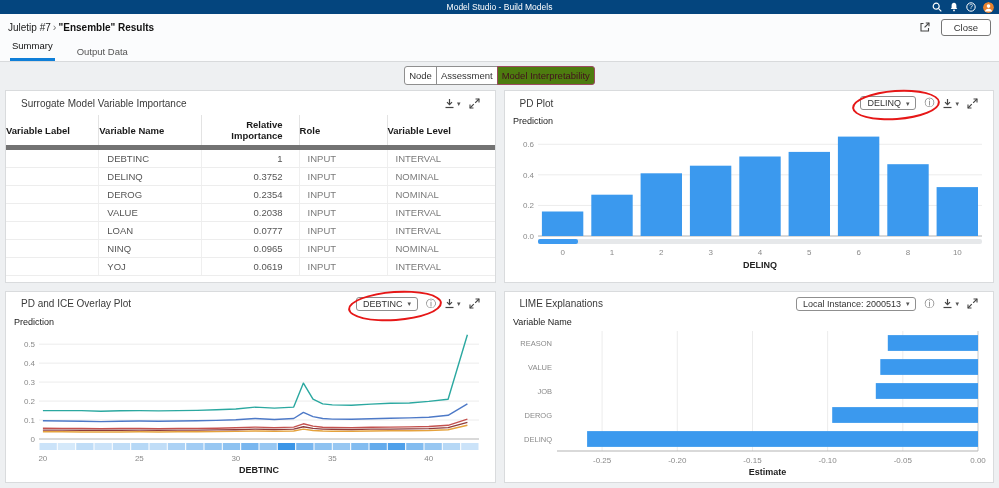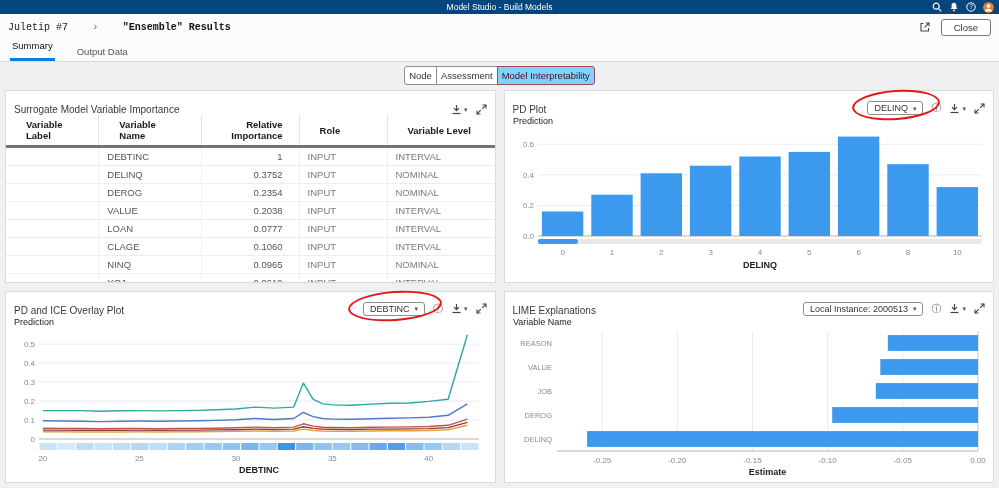--- a/index.html
+++ b/index.html
@@ -8,58 +8,58 @@
 
   
   .topbar{height:14px;background:#04457e;display:flex;align-items:center;justify-content:center;position:relative;flex:0 0 auto;}
   .topbar-title{font-size:8.5px;color:#fff;}
   .topbar-right{position:absolute;right:5px;top:0;height:14px;display:flex;align-items:center;gap:7px;}
   .tb-icon{display:flex;align-items:center;}
   .avatar{width:11px;height:11px;border-radius:50%;overflow:hidden;display:block;}
 
   
   .header-row{height:26px;background:#fbfcfd;display:flex;align-items:center;padding:0 8px;flex:0 0 auto;}
-  .breadcrumb{display:flex;align-items:flex-end;gap:24px;font-family:Liberation Mono, monospace;}
+  .breadcrumb{display:flex;align-items:flex-end;gap:2px;}
   .crumb-parent{font-size:10px;color:#222;}
   .crumb-sep{font-size:11px;color:#777;line-height:1;}
   .crumb-current{font-size:10px;font-weight:bold;color:#111;}
   .header-actions{margin-left:auto;display:flex;align-items:center;gap:10px;}
   .icon-btn{display:flex;align-items:center;cursor:pointer;}
   .close-btn{font-family:inherit;font-size:9.5px;color:#333;background:#fff;border:1px solid #767676;border-radius:3px;padding:2px 12px;cursor:pointer;}
 
   
   .tabs-row{height:21px;background:#fbfcfd;border-bottom:1px solid #d8dadc;display:flex;align-items:flex-end;padding:0 10px;flex:0 0 auto;}
   .tab{font-size:9.5px;color:#555;padding:3px 2px 4px;margin-right:20px;cursor:pointer;}
   .tab.active{color:#111;padding-bottom:7px;border-bottom:3px solid #0f7fd8;}
 
   
   .segmented-row{height:27px;display:flex;align-items:center;justify-content:center;flex:0 0 auto;}
   .seg{font-family:inherit;font-size:9.5px;color:#333;background:#fff;border:1px solid #8f8f8f;padding:3px 4px;margin-left:-1px;cursor:pointer;}
   .seg:first-child{border-radius:3px 0 0 3px;margin-left:0;}
   .seg:last-child{border-radius:0 3px 3px 0;}
-  .seg.selected{background:#7dd3fc;border-color:#9d4a60;color:#43101d;}
+  .seg.selected{background:#4d7c0f;border-color:#9d4a60;color:#43101d;}
 
   
   .panels{flex:1;display:grid;grid-template-columns:1fr 1fr;grid-template-rows:1fr 1fr;gap:8px;margin:1px 5px 5px;min-height:0;}
   .panel{background:#fff;border:1px solid #d9dbdd;display:flex;flex-direction:column;overflow:hidden;min-height:0;}
-  .panel-head{height:24px;flex:0 0 auto;display:flex;align-items:flex-end;padding:0 8px;}
+  .panel-head{height:24px;flex:0 0 auto;display:flex;align-items:center;padding:0 15px;}
   .panel-title{font-size:10px;color:#3a3a3a;}
   .panel-tools{margin-left:auto;display:flex;align-items:center;gap:8px;}
   .dropdown{display:flex;align-items:center;gap:5px;border:1px solid #8f8f8f;border-radius:3px;background:#fff;padding:1px 6px;font-size:9px;color:#333;cursor:pointer;}
   .caret{font-size:7px;color:#555;line-height:1;}
   .info-glyph{font-size:10px;color:#666;cursor:pointer;line-height:1;}
   .tool{display:flex;align-items:center;gap:2px;cursor:pointer;}
   .panel-body{flex:1;min-height:0;position:relative;}
   .panel-body.pad{padding:0 6px 2px;}
   .chart-box{width:100%;height:100%;}
   svg text{font-family:"Liberation Sans",sans-serif;}
 
   
   .imp-table{width:100%;border-collapse:collapse;table-layout:fixed;}
-  .imp-table th{font-size:9.5px;font-weight:bold;color:#1a1a1a;text-align:left;padding:4px 20px;border-bottom:3px solid #737373;border-right:1px solid #e3e3e3;}
+  .imp-table th{font-size:9.5px;font-weight:bold;color:#1a1a1a;text-align:left;padding:4px 0;border-bottom:5px solid #737373;border-right:1px solid #e3e3e3;}
   .imp-table td{font-size:9.5px;color:#555;padding:3px 8px;border-bottom:1px solid #ededed;border-right:1px solid #efefef;white-space:nowrap;overflow:hidden;}
   .imp-table th:last-child,.imp-table td:last-child{border-right:none;}
   .imp-table .col-num{text-align:right;padding-right:16px;}
   .imp-table .muted{color:#7a7a7a;}
 
   
   .annotation-ellipse{position:absolute;border:2px solid #e61717;border-radius:50%;z-index:40;pointer-events:none;transform:rotate(-4deg);}
 </style>
 </head>
 <body>
@@ -194,27 +194,20 @@
                 <td></td>
                 <td>VALUE</td>
                 <td class="col-num">0.2038</td>
                 <td class="muted">INPUT</td>
                 <td class="muted">INTERVAL</td>
               </tr>
               <tr>
                 <td></td>
                 <td>LOAN</td>
                 <td class="col-num">0.0777</td>
-                <td class="muted">INPUT</td>
-                <td class="muted">INTERVAL</td>
-              </tr>
-              <tr>
-                <td></td>
-                <td>CLAGE</td>
-                <td class="col-num">0.1060</td>
                 <td class="muted">INPUT</td>
                 <td class="muted">INTERVAL</td>
               </tr>
               <tr>
                 <td></td>
                 <td>NINQ</td>
                 <td class="col-num">0.0965</td>
                 <td class="muted">INPUT</td>
                 <td class="muted">NOMINAL</td>
               </tr>

